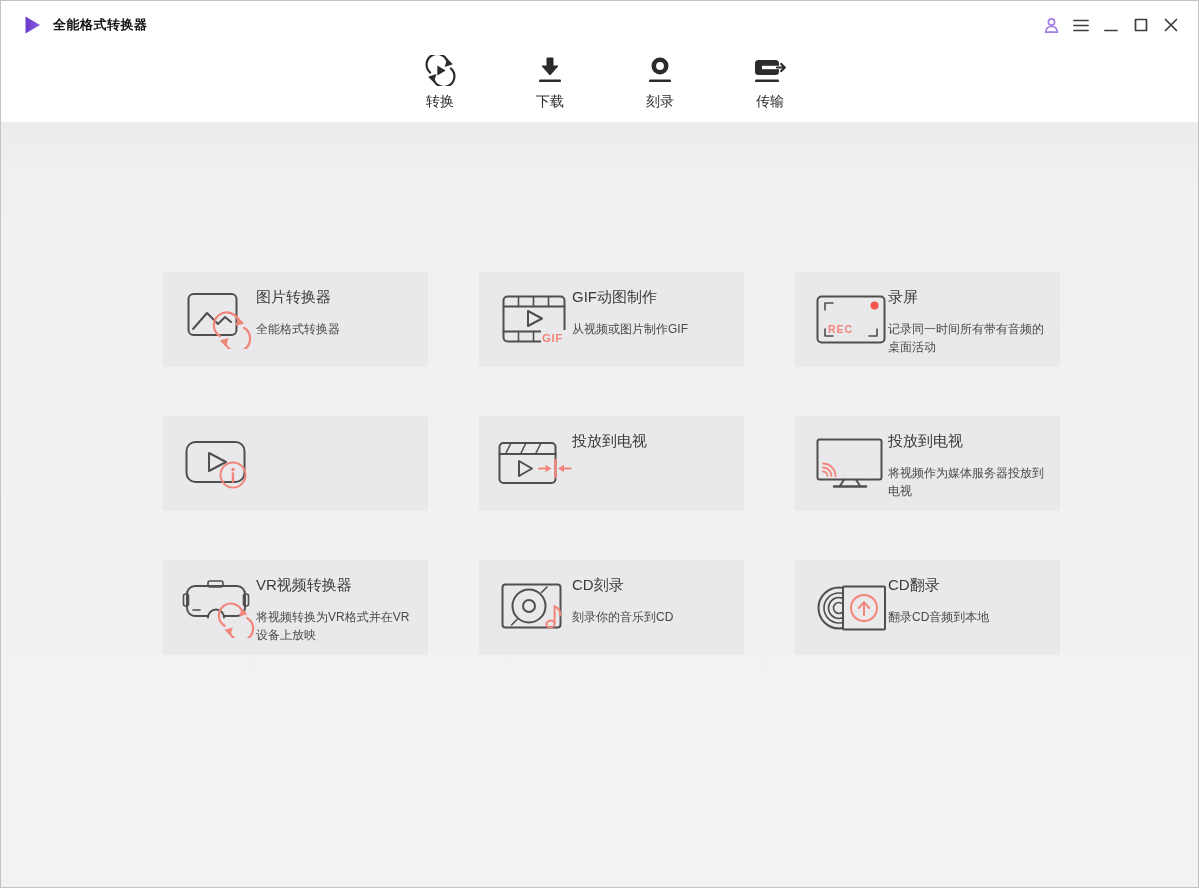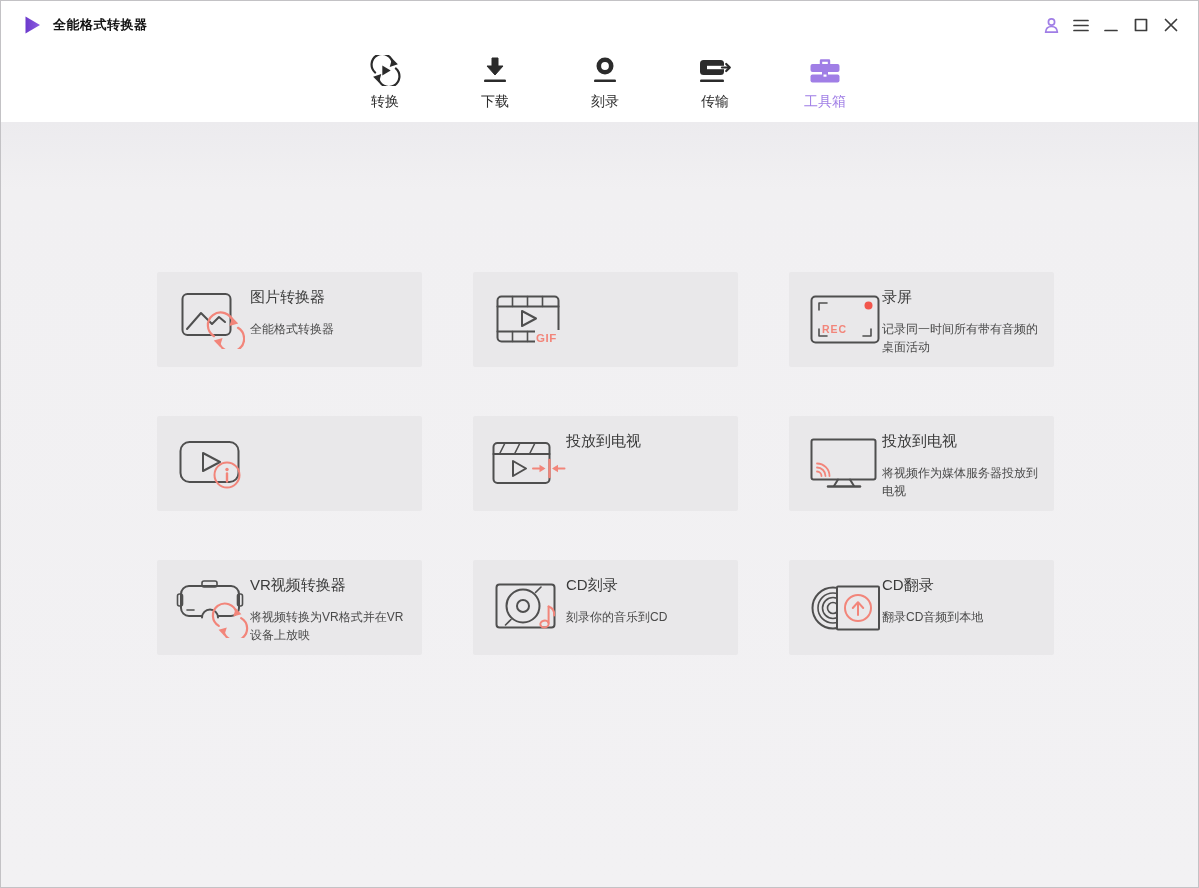--- a/index.html
+++ b/index.html
@@ -16,21 +16,21 @@
   
   .nav { position:relative; height:80px; background:#ffffff; border-bottom:1px solid #eceaef; display:flex; justify-content:center; padding-left:11px; gap:26px; }
   .tab { position:relative; width:84px; padding-top:9px; display:flex; flex-direction:column; align-items:center; gap:7px; cursor:pointer; }
   .tab-icon { height:32px; display:flex; align-items:flex-end; justify-content:center; }
   .tab-label { font-size:14px; color:#2c2c2c; }
   .tab.active .tab-label { color:var(--accent-purple,#a584e6); }
   .tab-underline { position:absolute; left:50%; transform:translateX(-50%); bottom:-1px; width:122px; height:3px; background:var(--accent-purple,#9d7ce0); }
 
   
   .content { position:absolute; top:121px; left:0; right:0; bottom:0; background:linear-gradient(180deg,#ecebee 0%,#f1f0f2 9%,#f2f1f3 100%); }
-  .grid { position:absolute; left:156px; top:150px; display:grid; grid-template-columns:repeat(3,265px); grid-auto-rows:95px; column-gap:51px; row-gap:49px; }
+  .grid { position:absolute; left:162px; top:150px; display:grid; grid-template-columns:repeat(3,265px); grid-auto-rows:95px; column-gap:51px; row-gap:49px; }
   .card { position:relative; background:#e9e8ea; border-radius:2px; cursor:pointer; }
   .card-icon { position:absolute; left:16px; top:0; bottom:0; width:80px; display:flex; align-items:center; justify-content:center; }
   .card-text { position:absolute; left:93px; top:17px; right:10px; }
   .card-title { font-size:15px; line-height:16px; color:#3b3b3b; }
   .card-sub { margin-top:15px; font-size:12px; line-height:18px; color:#4a4a4a; }
 
   
   .ln   { fill:none; stroke:#4f4f4f; stroke-width:2; stroke-linecap:round; stroke-linejoin:round; }
   .lnt  { fill:none; stroke:#4f4f4f; stroke-width:1.6; stroke-linecap:round; stroke-linejoin:round; }
   .sal  { fill:none; stroke:var(--salmon,#f2857a); stroke-width:2.2; stroke-linecap:round; stroke-linejoin:round; }
@@ -135,33 +135,20 @@
           <rect class="dk" x="2" y="5" width="24" height="15" rx="3.5"></rect>
           <rect class="white" x="9" y="10.8" width="17" height="3.4"></rect>
           <path class="dkln" d="M24 12.5 H31"></path>
           <path class="dkln" d="M28.2 9 L31.8 12.5 L28.2 16" fill="none"></path>
           <rect class="dk" x="2" y="24.5" width="24" height="2.6" rx="1.2"></rect>
         </svg>
       </span>
       <span class="tab-label">传输</span>
     </div>
 
-    <div class="tab active">
-      <span class="tab-icon">
-        <svg width="34" height="30" viewBox="0 0 34 30">
-          <path class="purln" d="M13 8 V4.5 H21 V8"></path>
-          <rect class="pur" x="2.5" y="8" width="29" height="8" rx="2"></rect>
-          <rect class="pur" x="2.5" y="18.5" width="29" height="8" rx="2"></rect>
-          <rect class="pur" x="14" y="15.5" width="6" height="5"></rect>
-          <rect class="white" x="15.5" y="18.5" width="3" height="2.2"></rect>
-        </svg>
-      </span>
-      <span class="tab-label">工具箱</span>
-      <span class="tab-underline"></span>
-    </div>
   </div>
 
   <div class="content">
     <div class="grid">
 
       <div class="card">
         <span class="card-icon">
           <svg width="64" height="58" viewBox="0 0 64 58">
             <rect class="ln" x="1.5" y="3" width="48" height="41" rx="5"></rect>
             <path class="ln" d="M6 38 L20 22 L31 33 L38 26 L44 31"></path>
@@ -183,20 +170,24 @@
         <span class="card-icon">
           <svg width="66" height="50" viewBox="0 0 66 50">
             <rect class="ln" x="1.5" y="1.5" width="61" height="45" rx="4"></rect>
             <path class="ln" d="M1.5 11.5 H62.5 M1.5 36.5 H62.5"></path>
             <path class="lnt" d="M16.5 1.5 V11.5 M31.5 1.5 V11.5 M46.5 1.5 V11.5 M16.5 36.5 V46.5 M31.5 36.5 V46.5 M46.5 36.5 V46.5"></path>
             <path class="ln" d="M26 16 L40 23.5 L26 31 Z"></path>
             <rect class="mask" x="39" y="35" width="26" height="14"></rect>
             <text class="saltxt" x="40" y="46.5" font-size="11.5" letter-spacing="0.5">GIF</text>
           </svg>
         </span>
+        <div class="card-text">
+          <div class="card-title">GIF动图制作</div>
+          <div class="card-sub">从视频或图片制作GIF</div>
+        </div>
       </div>
 
       <div class="card">
         <span class="card-icon">
           <svg width="70" height="49" viewBox="0 0 70 49">
             <rect class="ln" x="1.5" y="1.5" width="67" height="46" rx="4"></rect>
             <path class="lnt" d="M9 15 V8 H17"></path>
             <path class="lnt" d="M9 34 V41 H17"></path>
             <path class="lnt" d="M61 34 V41 H53"></path>
             <circle class="salf" style="fill:var(--record-red,#f2564c)" cx="58.5" cy="10.5" r="4"></circle>

